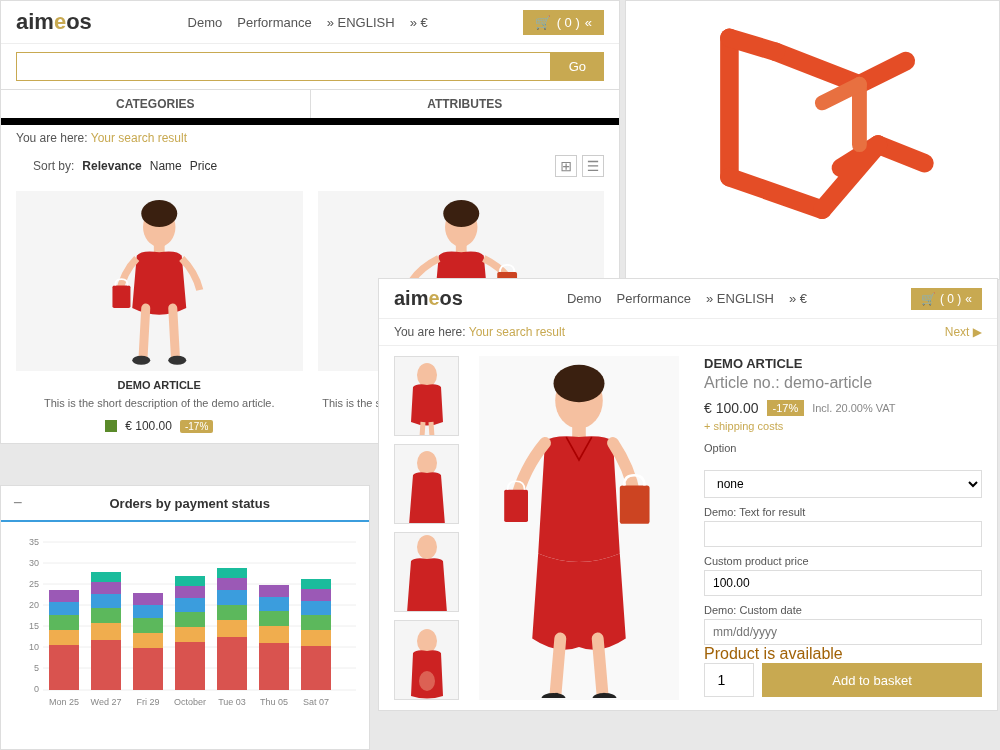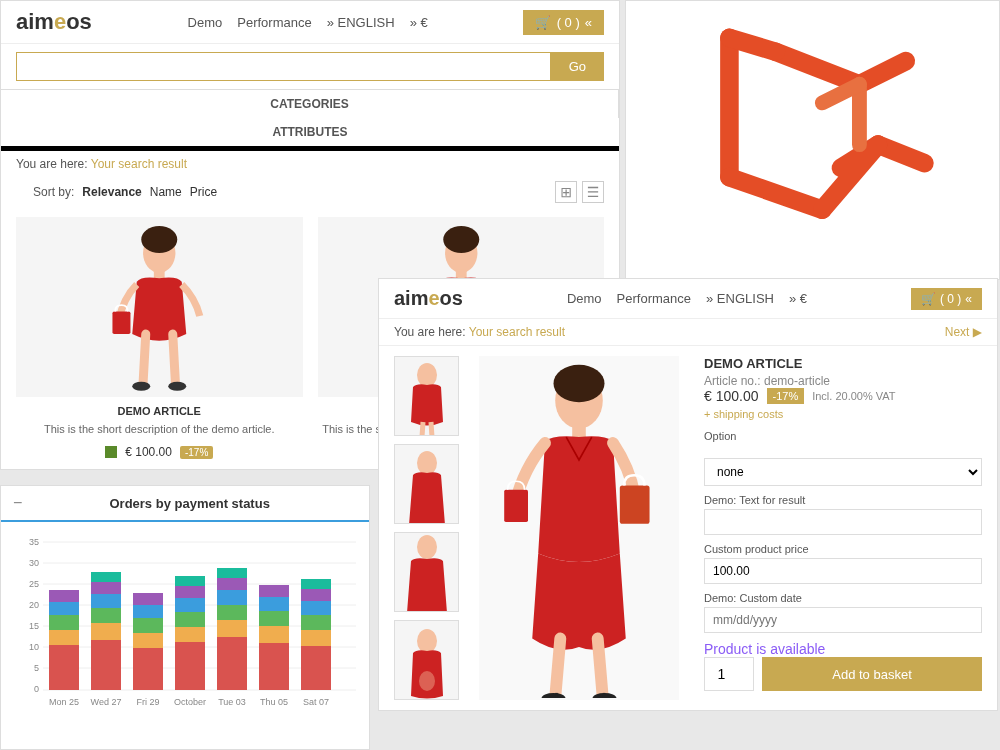--- a/index.html
+++ b/index.html
@@ -54,22 +54,21 @@
       background: #c8a951;
       color: #fff;
       border: none;
       padding: 6px 18px;
       cursor: pointer;
       font-size: 13px;
     }
     .shop-cats-row {
       display: flex;
       border-top: 1px solid #ddd;
-      border-bottom: 5px solid #000000;
-      flex-direction: column;
+      border-bottom: 7px solid #000000;
     }
     .shop-cats-row div {
       flex: 1;
       text-align: center;
       padding: 7px 0;
       font-size: 12px;
       font-weight: bold;
       color: #555;
       border-right: 1px solid #ddd;
     }
@@ -201,42 +200,42 @@
       display: flex;
       align-items: center;
       justify-content: center;
       background: #f9f9f9;
     }
     .detail-info {
       flex: 1;
       padding-left: 10px;
     }
     .detail-title { font-size: 13px; font-weight: bold; color: #333; margin-bottom: 3px; }
-    .detail-article { font-size: 12px; color: #888; margin-bottom: 0; }
+    .detail-article { font-size: 16px; color: #888; margin-bottom: 8px; }
     .detail-price-row { display: flex; align-items: center; gap: 8px; margin-bottom: 4px; }
     .detail-price { font-size: 14px; color: #333; }
     .detail-discount { background: #c8a951; color: #fff; font-size: 11px; padding: 2px 6px; }
     .detail-vat { font-size: 11px; color: #888; }
     .detail-shipping { font-size: 11px; color: #c8a951; margin-bottom: 10px; }
     .detail-field-label { font-size: 11px; color: #555; margin-bottom: 3px; margin-top: 8px; }
     .detail-select {
       width: 100%;
       padding: 5px 8px;
       border: 1px solid #ddd;
       font-size: 12px;
       background: #fff;
       margin-top: 13px;
     }
     .detail-input {
       width: 100%;
       padding: 5px 8px;
       border: 1px solid #ddd;
       font-size: 12px;
     }
-    .detail-available { font-size: 14px; color: #8b5cf6; margin-top: 8px; }
+    .detail-available { font-size: 16px; color: #a16207; }
     .detail-qty-row {
       display: flex;
       gap: 8px;
       margin-top: 0;
     }
     .detail-qty-input {
       width: 50px;
       text-align: center;
       padding: 8px;
       border: 1px solid #ddd;

